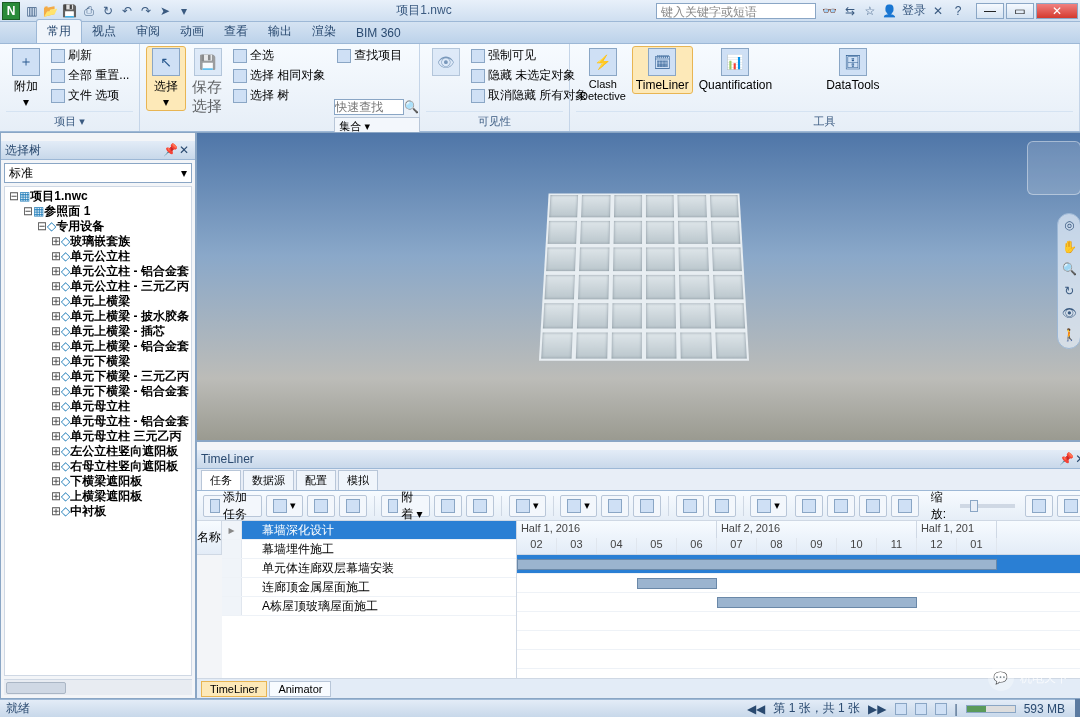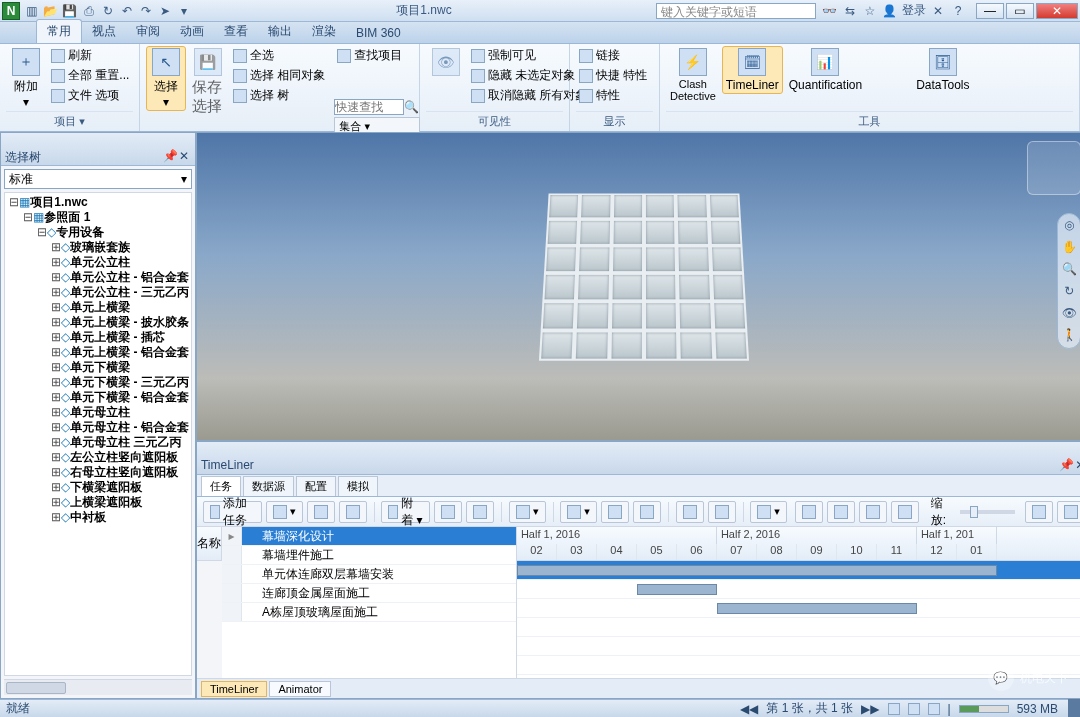--- a/index.html
+++ b/index.html
@@ -28,21 +28,21 @@
 .rbtn-big { display:flex; flex-direction:column; align-items:center; justify-content:center; padding:2px 4px; cursor:pointer; border-radius:3px; min-width:40px; }
 .rbtn-big .ico { width:28px; height:28px; background:#cfe0f5; border:1px solid #8aa6c5; display:flex; align-items:center; justify-content:center; color:#2a5a90; font-size:14px; margin-bottom:2px; }
 .rbtn-big.sel { background:#fde9b8; border:1px solid #e8b553; padding:1px 3px; }
 .rsmall { display:flex; flex-direction:column; gap:1px; }
 .rsmall div { display:flex; align-items:center; gap:3px; padding:1px 3px; cursor:pointer; white-space:nowrap; }
 .rsmall .ico { width:14px; height:14px; background:#cfe0f5; border:1px solid #8aa6c5; display:inline-block; }
 
 .main { position:absolute; top:132px; left:0; right:0; bottom:18px; display:flex; }
 
 .panel-left { width:218px; background:#f3f5f8; border:1px solid #8aa6c5; display:flex; flex-direction:column; }
-.panel-head { height:18px; background:linear-gradient(#e3ecf7,#c8d8ea); border-bottom:1px solid #9db8d6; display:flex; padding:16px 4px; color:#2a4a70; }
+.panel-head { height:18px; background:linear-gradient(#e3ecf7,#c8d8ea); border-bottom:1px solid #9db8d6; display:flex; align-items:center; padding:9px 4px; color:#2a4a70;margin-top:8px; }
 .panel-head .spacer { flex:1; }
 .panel-head .ctl { width:14px; text-align:center; cursor:pointer; }
 .combo { margin:3px; height:20px; border:1px solid #8aa6c5; background:#fff; display:flex; align-items:center; padding:0 4px; }
 .combo .spacer { flex:1; }
 .tree { flex:1; overflow:auto; background:#fff; border:1px solid #cfd8e4; margin:0 3px 3px; padding:2px; }
 .tree ul { list-style:none; padding-left:14px; }
 .tree li { white-space:nowrap; line-height:15px; }
 .tree .tw { color:#555; cursor:pointer; display:inline-block; width:10px; text-align:center; }
 .tree .icon-spec { color:#1a7ab8; }
 .tree b { font-weight:bold; }
@@ -87,21 +87,21 @@
 .task-row .name { padding-left:20px; }
 .gantt-rows { flex:1; position:relative; }
 .gantt-rows .row { height:19px; border-bottom:1px solid #eef2f7; position:relative;}
 .gantt-rows .row.sel { background:#2a7fd4; }
 .bar { position:absolute; top:4px; height:11px; background:#9bb4cf; border:1px solid #6a88a8; }
 
 .tl-bottom-tabs { height:20px; background:#e3ecf7; border-top:1px solid #cfd8e4; display:flex; align-items:center; padding:0 4px; gap:2px;}
 .tl-bottom-tabs .bt { padding:1px 8px; border:1px solid #b8c6d8; background:#f7fbff; font-size:11px; cursor:pointer;}
 .tl-bottom-tabs .bt.active { background:#fde9b8; border-color:#e8b553;}
 
-.statusbar { position:absolute; bottom:0; left:0; right:12px; height:18px; background:linear-gradient(#e3ecf7,#c8d8ea); border-top:1px solid #9db8d6; display:flex; align-items:center; padding:0 6px; color:#2a4a70; font-size:11px;}
+.statusbar { position:absolute; bottom:0; left:0; right:5px; height:18px; background:linear-gradient(#e3ecf7,#c8d8ea); border-top:1px solid #9db8d6; display:flex; align-items:center; padding:0 6px; color:#2a4a70; font-size:11px;}
 .statusbar .spacer { flex:1; }
 .statusbar .seg { margin:0 4px; display:flex; align-items:center; gap:3px;}
 .statusbar .ico { width:12px; height:12px; border:1px solid #8aa6c5; background:#cfe0f5; display:inline-block;}
 
 .watermark { position:absolute; right:12px; bottom:26px; color:rgba(255,255,255,0.75); font-size:18px; display:flex; align-items:center; gap:6px; pointer-events:none;}
 .watermark .wico { width:26px; height:26px; border-radius:13px; background:rgba(255,255,255,0.3); display:flex; align-items:center; justify-content:center;}
 </style>
 </head>
 <body>
 
@@ -197,30 +197,20 @@
         <div class="rbtn-big" style="opacity:.6;">
           <div class="ico">👁</div>
         </div>
         <div class="rsmall" id="g3items">
           <div><span class="ico"></span>强制可见</div>
           <div><span class="ico"></span>隐藏 未选定对象</div>
           <div><span class="ico"></span>取消隐藏 所有对象</div>
         </div>
       </div>
     <div class="label">可见性</div>
-  </div>
-  <div class="rgroup" style="width:90px;">
-    <div class="body">
-        <div class="rsmall" id="g4items">
-          <div><span class="ico"></span>链接</div>
-          <div><span class="ico"></span>快捷 特性</div>
-          <div><span class="ico"></span>特性</div>
-        </div>
-      </div>
-    <div class="label">显示</div>
   </div>
   <div class="rgroup" style="flex:1;">
     <div class="body">
       <div class="rbtn-big">
           <div class="ico">⚡</div>
           <span style="white-space:pre;font-size:11px;text-align:center;">Clash
 Detective</span>
         </div>
       <div class="rbtn-big sel">
           <div class="ico">🗓</div>

